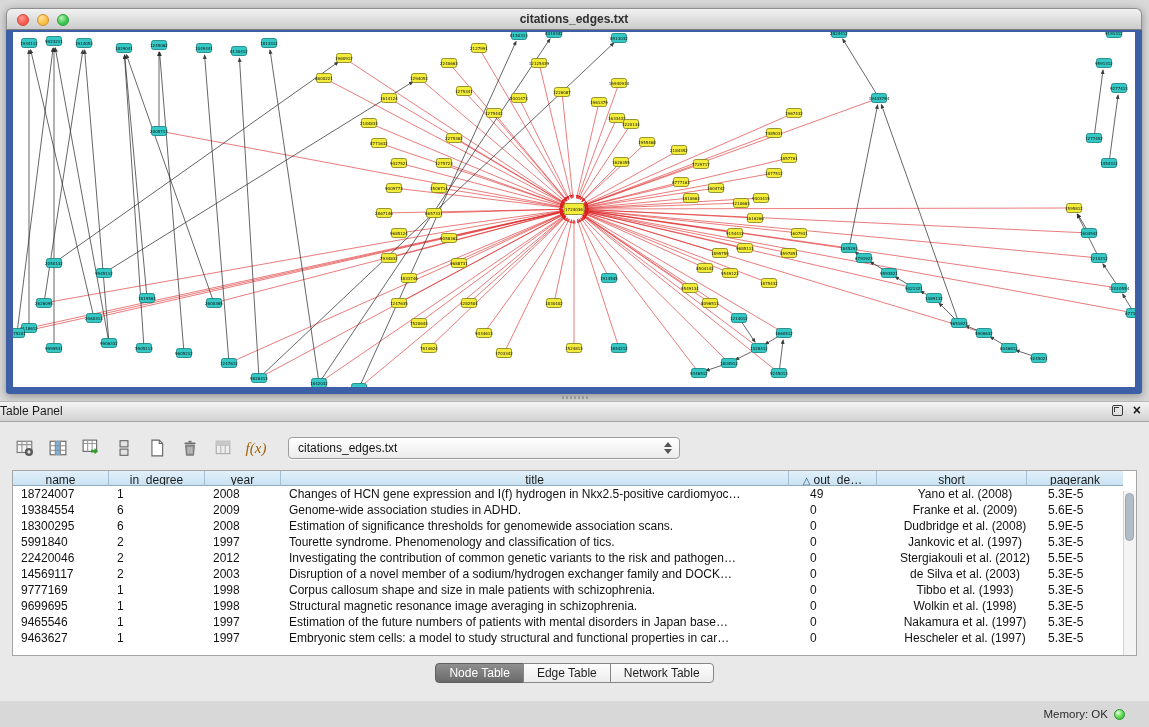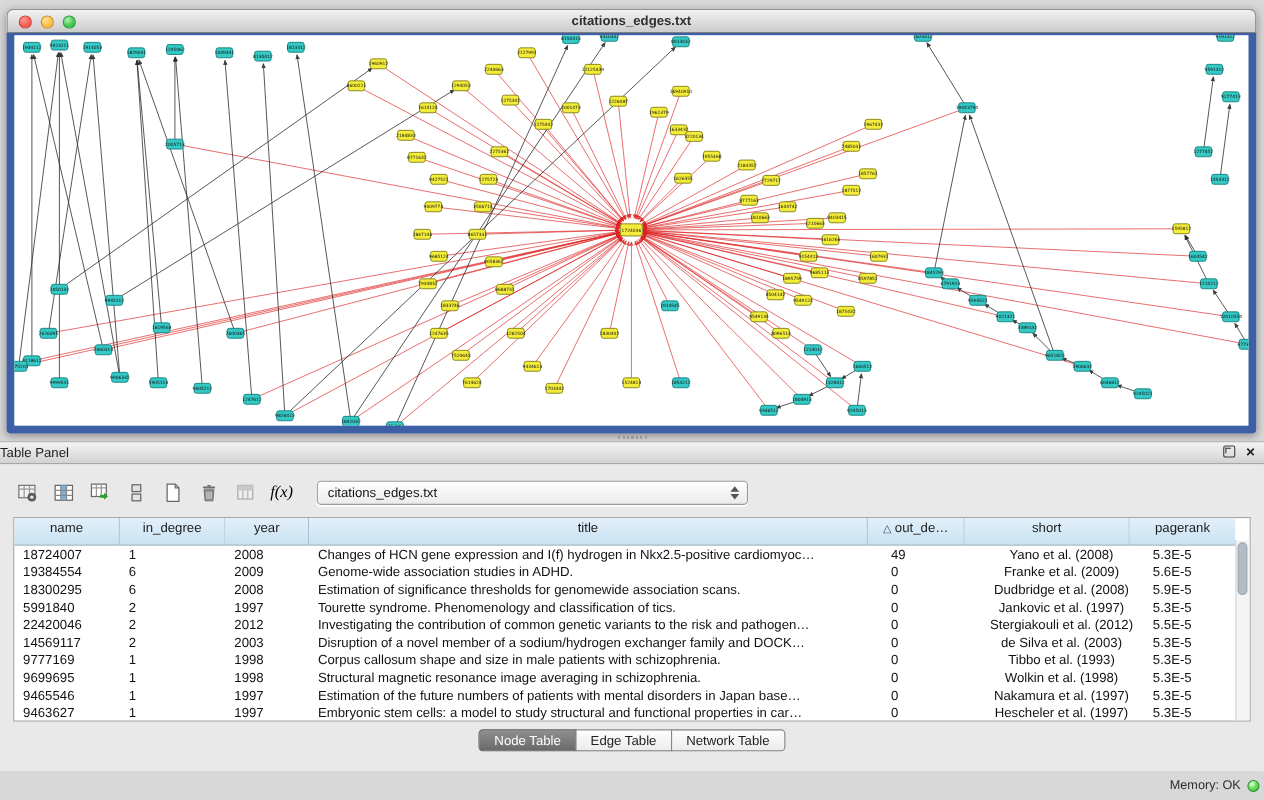--- a/index.html
+++ b/index.html
@@ -37,51 +37,51 @@
   .panel-header .hdr-icons { position:absolute; right:8px; top:3px; display:flex; gap:10px; align-items:center; }
   .float-btn { width:11px; height:11px; border:1.5px solid #3a3a3a; border-radius:2px; display:inline-block; position:relative; }
   .float-btn::after { content:""; position:absolute; left:1px; top:1px; width:4px; height:4px; border-left:1.5px solid #3a3a3a; border-top:1.5px solid #3a3a3a; }
   .close-btn { font-size:14px; font-weight:bold; color:#1a1a1a; line-height:11px; cursor:default; }
 
   .panel-body { position:absolute; left:0; top:422px; width:100%; height:279px; background:#e9e9e9; padding:8px 12px 0 12px; }
 
   .toolbar { height:36px; display:flex; align-items:center; gap:7px; }
   .tb-btn { width:26px; height:26px; display:flex; align-items:center; justify-content:center; border-radius:4px; }
   .tb-btn.disabled { opacity:.42; }
-  .fx-label { font-family:"Liberation Serif",serif; font-style:italic; font-size:15px; color:#000000; }
+  .fx-label { font-family:"Liberation Serif",serif; font-style:italic; font-size:15px; color:#a16207; }
   .combo { margin-left:12px; width:392px; height:22px; background:linear-gradient(#ffffff,#ebebeb);
     border:1px solid #9c9c9c; border-radius:4px; display:flex; align-items:center; padding:0 4px 0 9px;
     font-size:12px; color:#141414; box-shadow:0 1px 1px rgba(255,255,255,.8); }
   .combo .combo-text { flex:1; }
   .combo .arrows { display:flex; flex-direction:column; gap:2px; align-items:center; width:14px; }
   .combo .arrows i { display:block; width:0; height:0; border-left:4px solid transparent; border-right:4px solid transparent; }
   .combo .arrows i.up { border-bottom:5px solid #555; }
   .combo .arrows i.down { border-top:5px solid #555; }
 
   .table-box { position:relative; margin-top:4px; height:186px; background:#ffffff; border:1px solid #a5a5a5; overflow:hidden; }
   .tgrid { display:grid; grid-template-columns:96px 96px 76px 1fr 88px 150px 96px; margin-right:13px; }
-  .thead .hcell { height:25px; line-height:18px; font-size:12px; color:#1c1c1c; text-align:center;
+  .thead .hcell { height:15px; line-height:18px; font-size:12px; color:#1c1c1c; text-align:center;
     background:linear-gradient(#e2f0fa,#c9e2f2); border-right:1px solid #a4c0d2; border-bottom:1px solid #90aabb; overflow:hidden; white-space:nowrap; }
   .thead .hcell:last-child { border-right:none; }
   .sort-glyph { font-size:10px; color:#33516a; margin-right:3px; }
   .tbody .trow { display:grid; grid-template-columns:96px 96px 76px 1fr 88px 150px 96px; height:16px; }
   .tbody .cell { font-size:12px; color:#121212; line-height:16px; white-space:nowrap; overflow:hidden; padding-left:8px; }
   .tbody .cell.a-center { text-align:center; padding-left:0; }
   .vscroll { position:absolute; right:0; top:20px; bottom:0; width:13px; background:#f4f4f4; border-left:1px solid #d4d4d4; }
   .vscroll .thumb { position:absolute; left:1px; top:2px; width:9px; height:48px; border-radius:5px; background:#b2bcc6; border:1px solid #9aa6b1; }
 
   .tabs { margin-top:7px; display:flex; justify-content:center; }
   .tab { font-size:12px; color:#1e1e1e; background:linear-gradient(#fdfdfd,#ececec); border:1px solid #868686;
     padding:2px 13px; height:20px; line-height:15px; margin-left:-1px; }
   .tab.first { border-radius:4px 0 0 4px; margin-left:0; }
   .tab.last { border-radius:0 4px 4px 0; }
   .tab.active { background:linear-gradient(#8f8f8f,#6a6a6a); color:#ffffff; border-color:#5f5f5f; }
 
   .statusbar { position:absolute; left:0; top:701px; width:100%; height:26px; display:flex; align-items:center;
-    justify-content:flex-end; padding-right:4px; gap:6px; font-size:11.5px; color:#2c2c2c; }
+    justify-content:flex-end; padding-right:24px; gap:6px; font-size:11.5px; color:#2c2c2c; }
   .mem-orb { width:11px; height:11px; border-radius:50%; border:1px solid #249129;
     background:radial-gradient(circle at 35% 30%, #eaffe8, #6fdf5e 45%, #2fae35); display:inline-block; }
 </style>
 </head>
 <body>
 
 <div class="net-window">
   <div class="titlebar">
     <span class="tl close"></span>
     <span class="tl min"></span>

